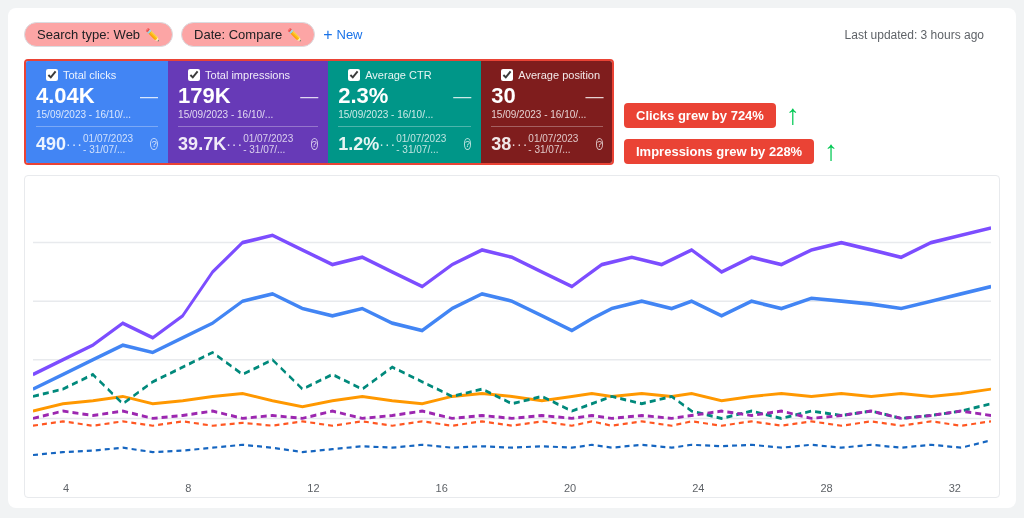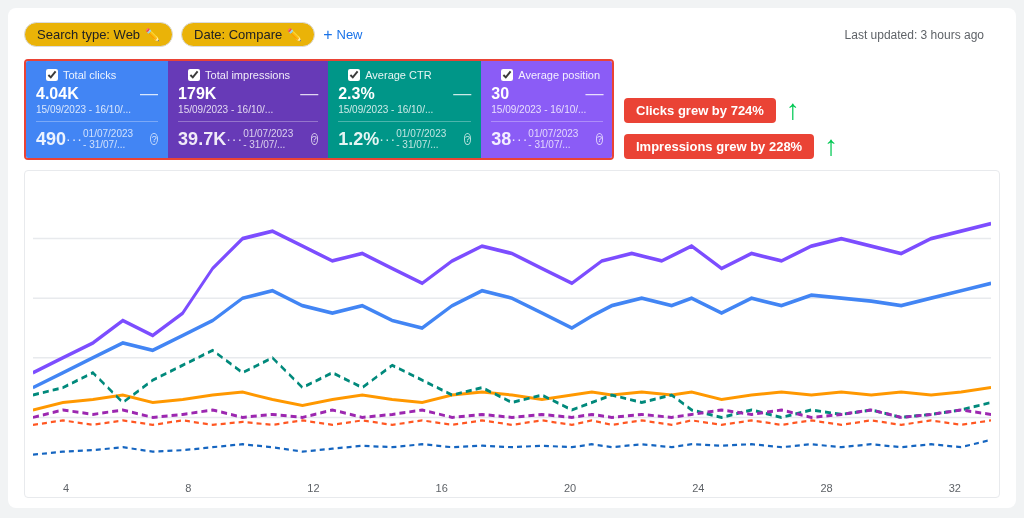--- a/index.html
+++ b/index.html
@@ -76,21 +76,21 @@
     .filter-chip {
       display: flex;
       align-items: center;
       gap: 5px;
       border: 1px solid #dadce0;
       border-radius: 16px;
       padding: 4px 12px;
       font-size: 13px;
       color: #202124;
       cursor: pointer;
-      background: #eab308;
+      background: #fca5a5;
     }
     .filter-chip .edit-icon {
       color: #5f6368;
       font-size: 12px;
     }
     .new-btn {
       display: flex;
       align-items: center;
       gap: 4px;
       color: #1a73e8;
@@ -126,21 +126,21 @@
     .metric-card {
       padding: 8px 10px;
       display: flex;
       flex-direction: column;
       gap: 2px;
       position: relative;
     }
     .metric-card.clicks { background: #4285f4; }
     .metric-card.impressions { background: #673ab7; }
     .metric-card.ctr { background: #009688; }
-    .metric-card.position { background: #8b5cf6; }
+    .metric-card.position { background: #7f1d1d; }
     .metric-card-top {
       display: flex;
       flex-direction: column;
       border-bottom: 1px solid rgba(255,255,255,0.3);
       padding-bottom: 6px;
       margin-bottom: 4px;
     }
     .metric-label {
       display: flex;
       align-items: center;
@@ -155,21 +155,21 @@
       accent-color: white;
       width: 12px;
       height: 12px;
     }
     .metric-value-row {
       display: flex;
       align-items: center;
       justify-content: space-between;
     }
     .metric-value {
-      font-size: 16px;
+      font-size: 22px;
       font-weight: 700;
       color: #fff;
     }
     .metric-dash {
       color: rgba(255,255,255,0.8);
       font-size: 18px;
       cursor: pointer;
     }
     .metric-date {
       font-size: 10px;

